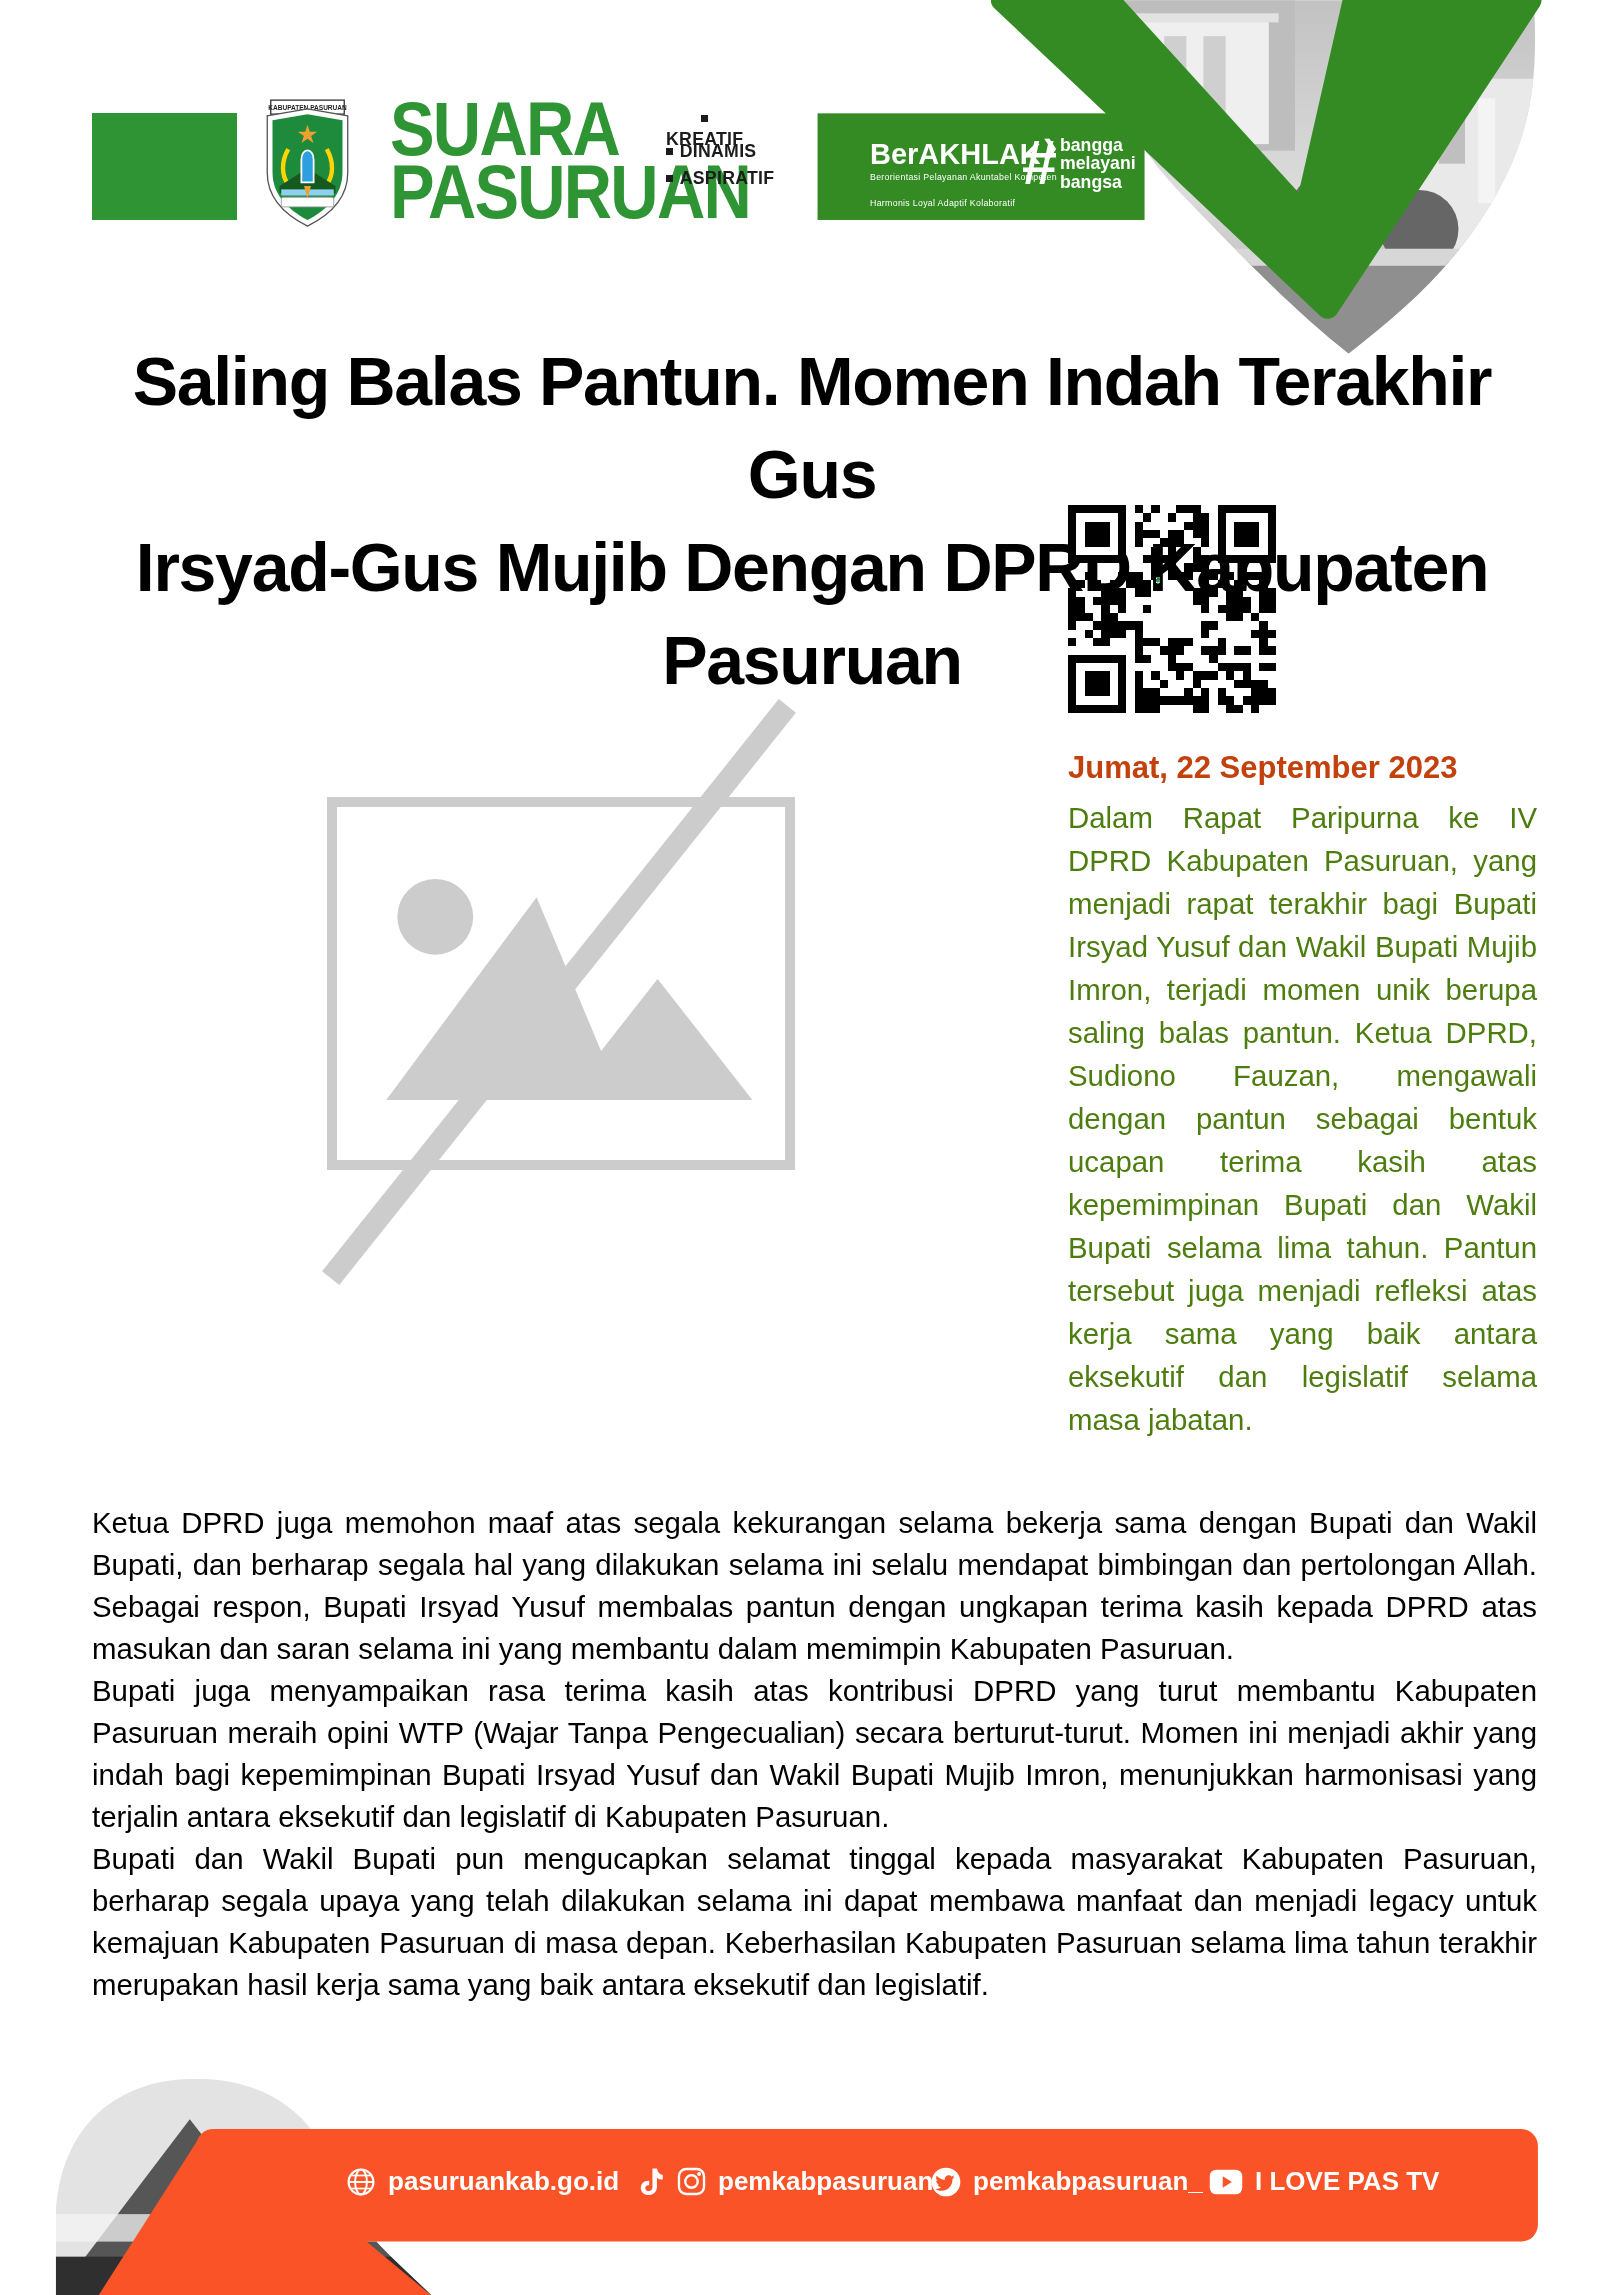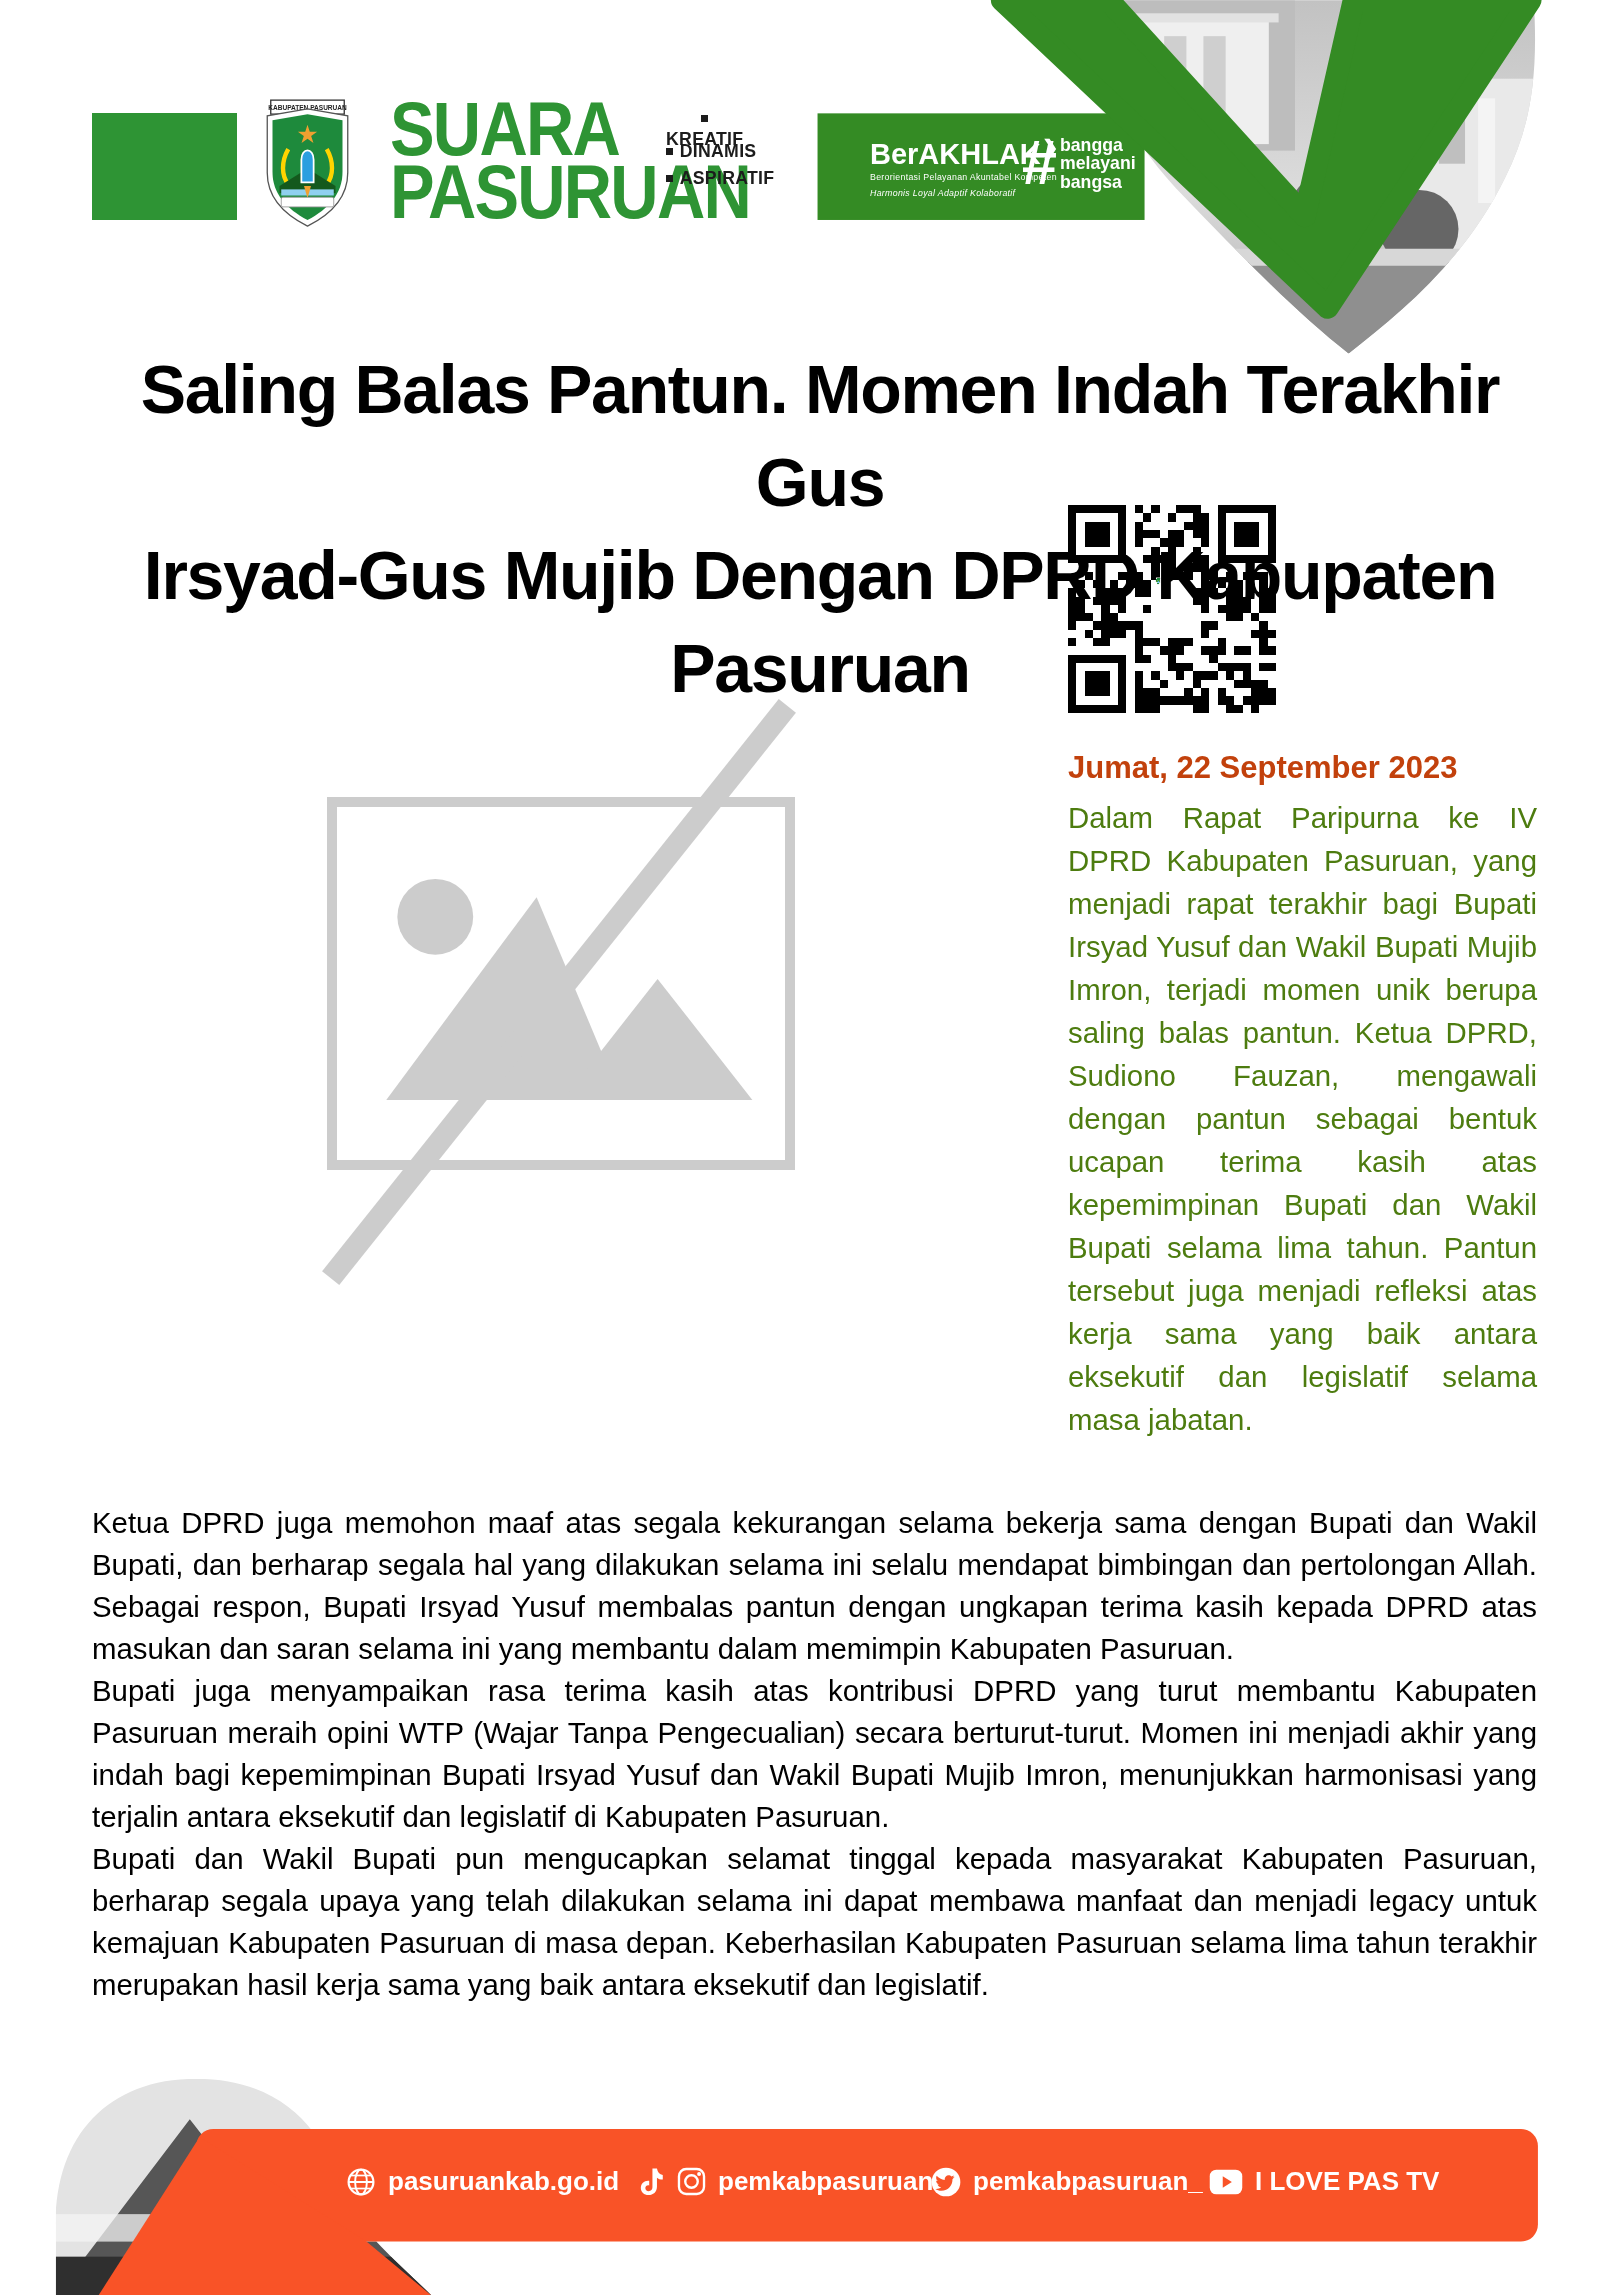--- a/index.html
+++ b/index.html
@@ -131,33 +131,33 @@
       <rect x="10" y="173" width="500" height="163" fill="#348b24"></rect>
       <path d="M292,0 L455,0 L755,330 L830,0 L1100,0 L790,470 Z" fill="#348b24" stroke="#348b24" stroke-width="34" stroke-linejoin="round"></path>
     </g>
   </svg>
 
   <div class="abs" id="berakhlak">
     <div>
       <span class="t">BerAKHLAK</span><span class="chev">❯</span>
     </div>
     <div class="s">Berorientasi Pelayanan Akuntabel Kompeten</div>
-    <div class="s" style="margin-top:7px;font-style:italic;">Harmonis Loyal Adaptif Kolaboratif</div>
+    <div class="s" style="margin-top:17px;">Harmonis Loyal Adaptif Kolaboratif</div>
   </div>
 
   <div class="abs" id="hashtag">
     <div class="sym">#</div>
     <div class="words">
       <div>bangga</div>
       <div>melayani</div>
       <div>bangsa</div>
     </div>
   </div>
 
-  <h1 class="abs" id="title" style="margin:8px">
+  <h1 class="abs" id="title" style="margin:0">
     <span>Saling Balas Pantun. Momen Indah Terakhir Gus</span><br>
     <span>Irsyad-Gus Mujib Dengan DPRD Kabupaten Pasuruan</span>
   </h1>
 
   <div class="abs" id="qr"><svg viewBox="0 0 25 25" shape-rendering="crispEdges" fill="#000">
         <rect x="8" y="0" width="1" height="1"></rect>
         <rect x="10" y="0" width="1" height="1"></rect>
         <rect x="13" y="0" width="1" height="1"></rect>
         <rect x="14" y="0" width="1" height="1"></rect>
         <rect x="15" y="0" width="1" height="1"></rect>

